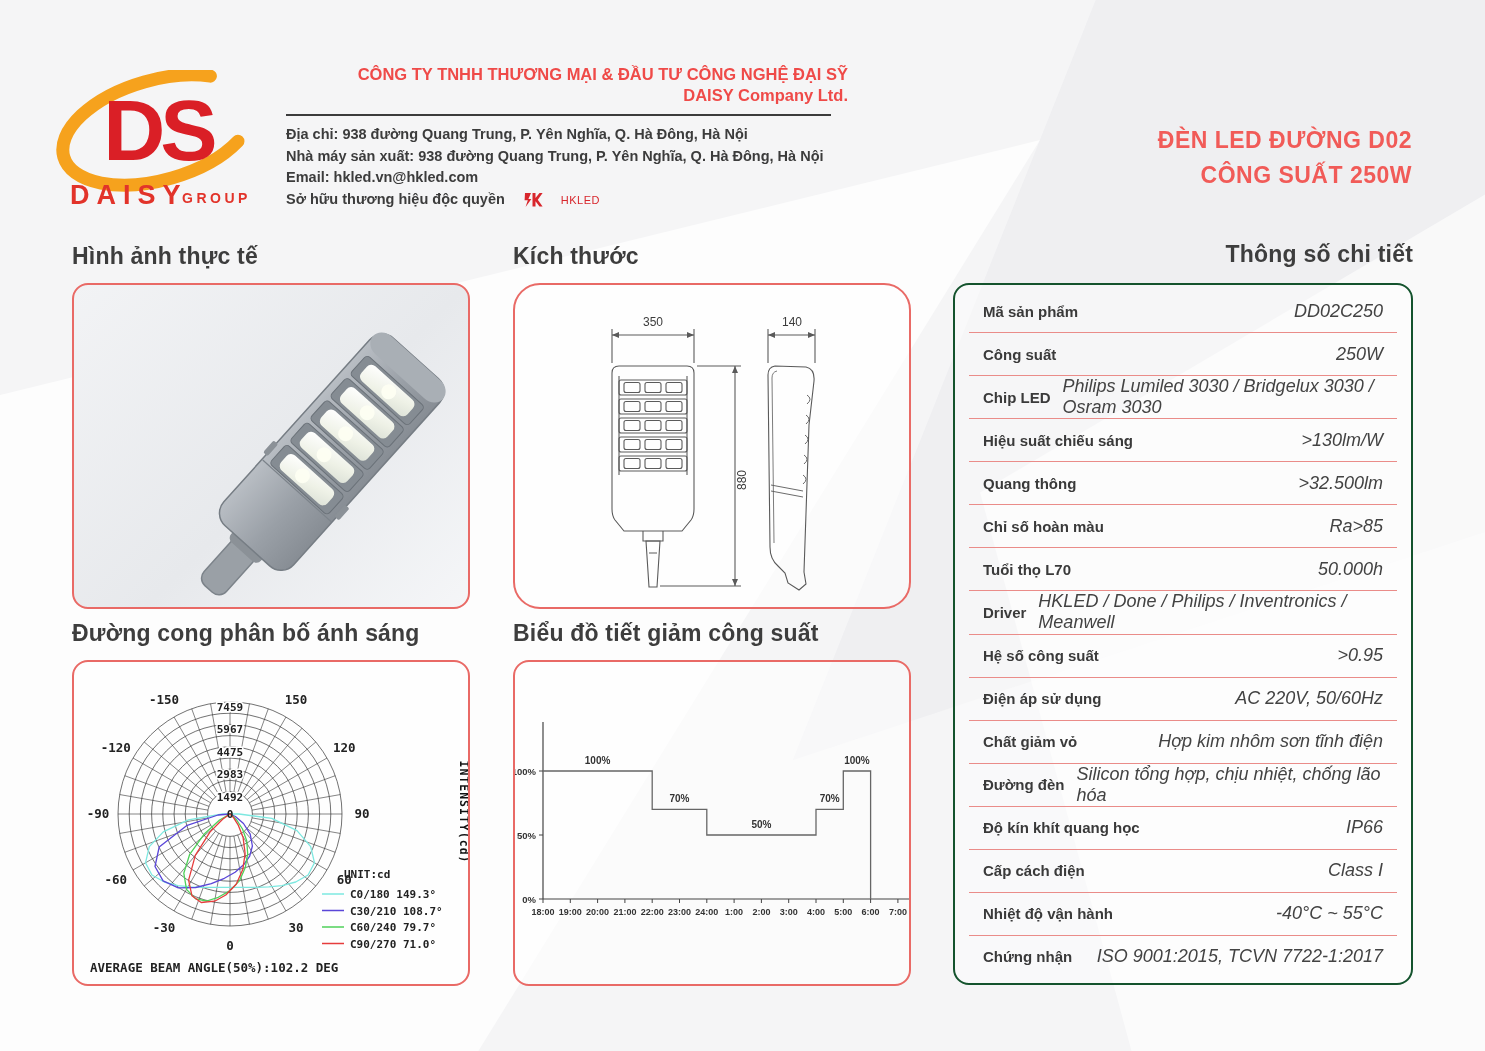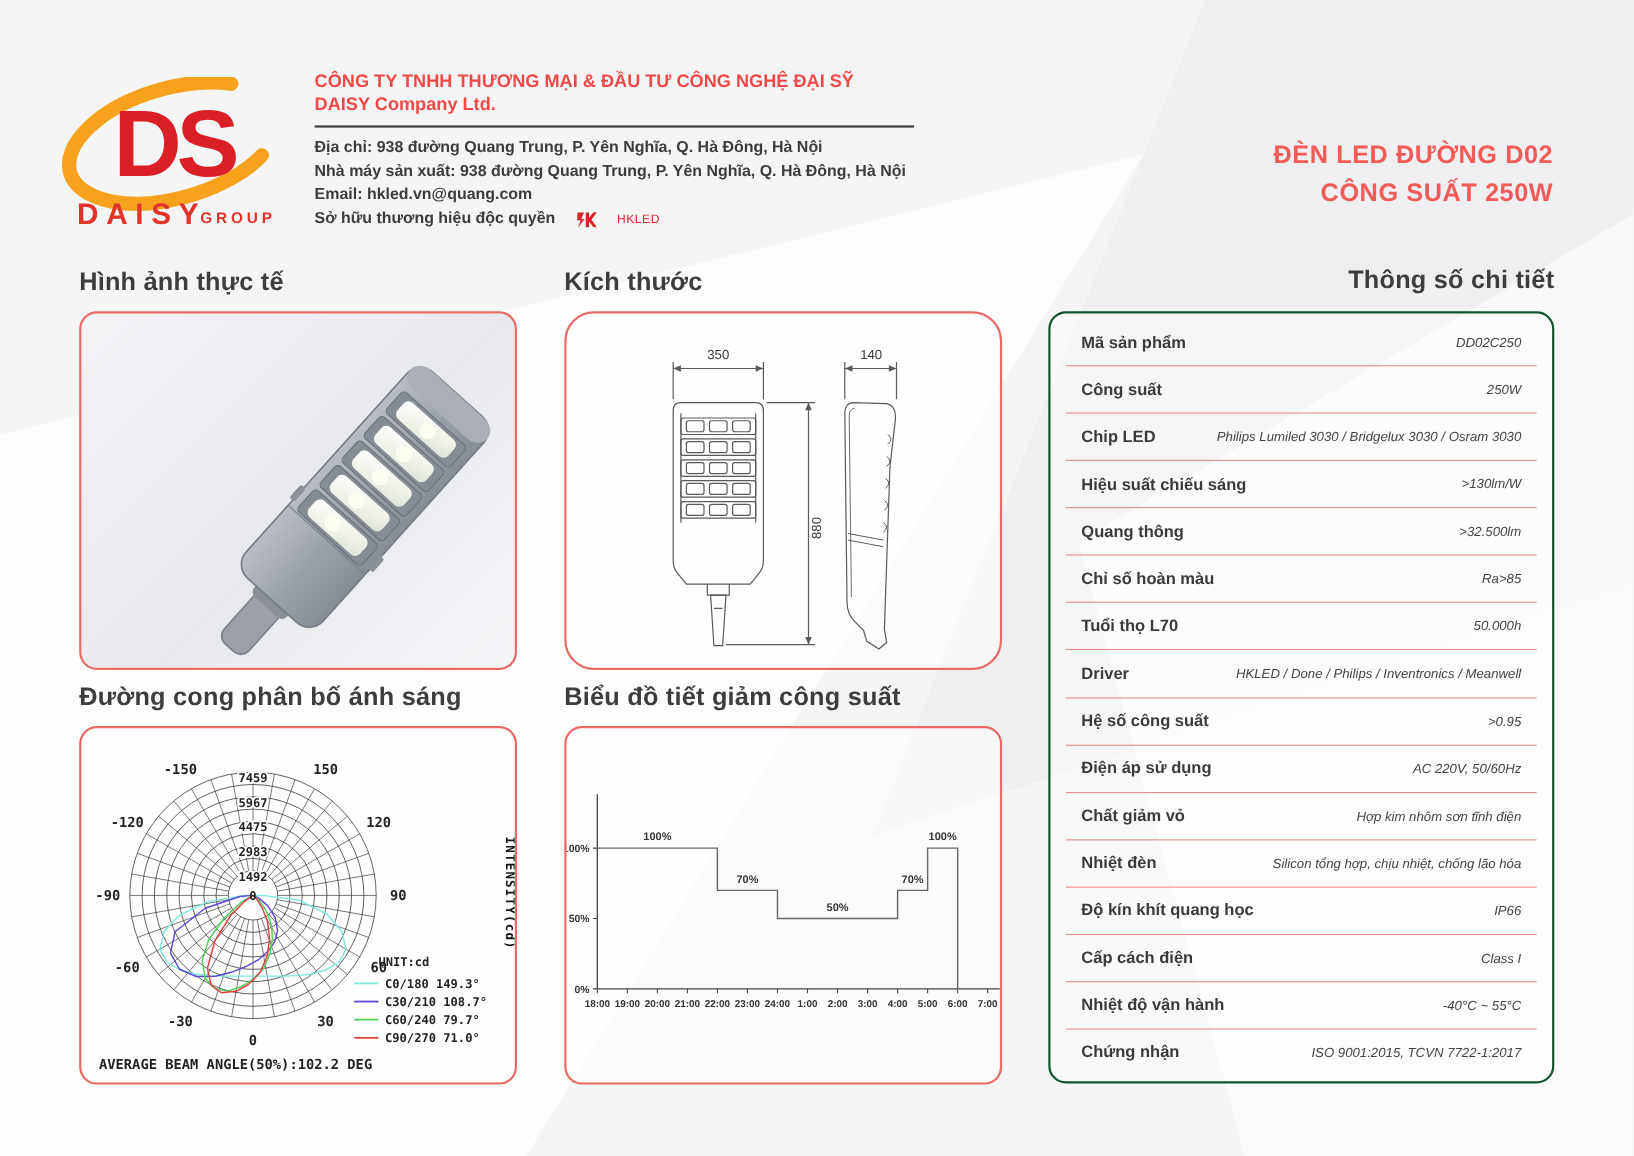--- a/index.html
+++ b/index.html
@@ -6,21 +6,21 @@
   body{font-family:"Liberation Sans","DejaVu Sans",sans-serif;background:#eee;}
   #page{position:relative;width:1485px;height:1051px;background:#f5f5f6;overflow:hidden;}
   .wm{position:absolute;pointer-events:none;}
   .wm1{left:0;top:140px;width:1040px;height:911px;background:rgba(255,255,255,.75);clip-path:polygon(0 28%,100% 0,46% 100%,0 100%);}
   .wm2{left:620px;top:0;width:865px;height:760px;background:rgba(233,233,236,.55);clip-path:polygon(55% 0,100% 0,100% 70%,20% 100%);}
   .wm3{left:980px;top:120px;width:505px;height:931px;background:rgba(255,255,255,.6);clip-path:polygon(0 40%,100% 8%,100% 100%,30% 100%);}
 
   
   #logo{position:absolute;left:56px;top:70px;width:208px;height:142px;}
   #company{position:absolute;left:286px;top:64px;width:562px;}
-  .company-vi,.company-en{font-size:16.5px;font-weight:bold;color:#ef4a48;line-height:1.3;}
+  .company-vi,.company-en{font-size:16.5px;font-weight:bold;color:#ef4a48;line-height:1.3;text-align:right;}
   .company-sep{border:none;border-top:2px solid #3c3c3c;margin:7px 0 8px 0;width:545px;}
   .company-line{font-size:14.5px;font-weight:bold;color:#3c3c3c;line-height:1.5;}
   .tm-row{display:flex;align-items:center;gap:18px;}
   .tm-brand{color:#d8262c;font-weight:normal;font-size:11px;letter-spacing:.5px;}
 
   #doc-title{position:absolute;left:900px;top:90px;width:512px;text-align:right;
     color:#f15b58;font-weight:800;font-size:23px;line-height:1.5;letter-spacing:.5px;margin-top:33px;}
 
   .sec-h{position:absolute;font-size:23px;font-weight:800;color:#3d3d3d;letter-spacing:.2px;}
   #h-photo{left:72px;top:243px;}
@@ -37,21 +37,21 @@
   #box-power{left:513px;top:660px;}
 
   
   #spec-table{position:absolute;left:953px;top:283px;width:460px;height:702px;box-sizing:border-box;
     border:2px solid #14532d;border-radius:16px;background:rgba(255,255,255,.45);
     display:flex;flex-direction:column;padding:5px 14px;}
   .spec-row{flex:1;display:flex;align-items:center;justify-content:space-between;
     border-bottom:1px solid #ea8c89;gap:12px;}
   .spec-row:last-child{border-bottom:none;}
   .spec-label{font-weight:bold;font-size:15px;color:#3a3a3a;padding-left:14px;white-space:nowrap;}
-  .spec-value{font-style:italic;font-size:12px;color:#434343;padding-right:14px;text-align:left;}
+  .spec-value{font-style:italic;font-size:18px;color:#434343;padding-right:14px;text-align:left;}
 </style>
 </head>
 <body>
 
 <div id="page">
   <div class="wm wm1"></div>
   <div class="wm wm2"></div>
   <div class="wm wm3"></div>
 
   <svg id="logo" viewBox="0 0 208 142">
@@ -60,21 +60,21 @@
     <text x="14" y="134" font-size="27" font-weight="900" fill="#e2332a" letter-spacing="7" font-family="&quot;Liberation Sans&quot;,sans-serif">DAISY</text>
     <text x="126" y="133" font-size="14" font-weight="800" fill="#e2332a" letter-spacing="3.5" font-family="&quot;Liberation Sans&quot;,sans-serif">GROUP</text>
   </svg>
 
   <div id="company">
     <div class="company-vi">CÔNG TY TNHH THƯƠNG MẠI &amp; ĐẦU TƯ CÔNG NGHỆ ĐẠI SỸ</div>
     <div class="company-en">DAISY Company Ltd.</div>
     <hr class="company-sep">
     <div class="company-line">Địa chỉ: 938 đường Quang Trung, P. Yên Nghĩa, Q. Hà Đông, Hà Nội</div>
     <div class="company-line">Nhà máy sản xuất: 938 đường Quang Trung, P. Yên Nghĩa, Q. Hà Đông, Hà Nội</div>
-    <div class="company-line">Email: hkled.vn@quang.com</div>
+    <div class="company-line">Email: hkled.vn@hkled.com</div>
     <div class="company-line tm-row">
       <span>Sở hữu thương hiệu độc quyền</span>
       <svg width="20" height="14" viewBox="0 0 20 14">
         <path d="M2 0 L8 0 L5.4 6 L8.4 6 L2.6 14 L4.8 7.2 L1.6 7.2 Z" fill="#d8262c"></path>
         <path d="M9.5 0 L12.5 0 L12.5 5 L16.5 0 L19.6 0 L14.8 6.7 L19.6 13.5 L16.5 13.5 L12.5 8.3 L12.5 13.5 L9.5 13.5 Z" fill="#d8262c"></path>
       </svg>
       <span class="tm-brand">HKLED</span>
     </div>
   </div>
 
@@ -255,21 +255,21 @@
       </div>
       <div class="spec-row">
         <span class="spec-label">Điện áp sử dụng</span>
         <span class="spec-value">AC 220V, 50/60Hz</span>
       </div>
       <div class="spec-row">
         <span class="spec-label">Chất giảm vỏ</span>
         <span class="spec-value">Hợp kim nhôm sơn tĩnh điện</span>
       </div>
       <div class="spec-row">
-        <span class="spec-label">Nhiệt đèn</span>
+        <span class="spec-label">Đường đèn</span>
         <span class="spec-value">Silicon tổng hợp, chịu nhiệt, chống lão hóa</span>
       </div>
       <div class="spec-row">
         <span class="spec-label">Độ kín khít quang học</span>
         <span class="spec-value">IP66</span>
       </div>
       <div class="spec-row">
         <span class="spec-label">Cấp cách điện</span>
         <span class="spec-value">Class I</span>
       </div>

